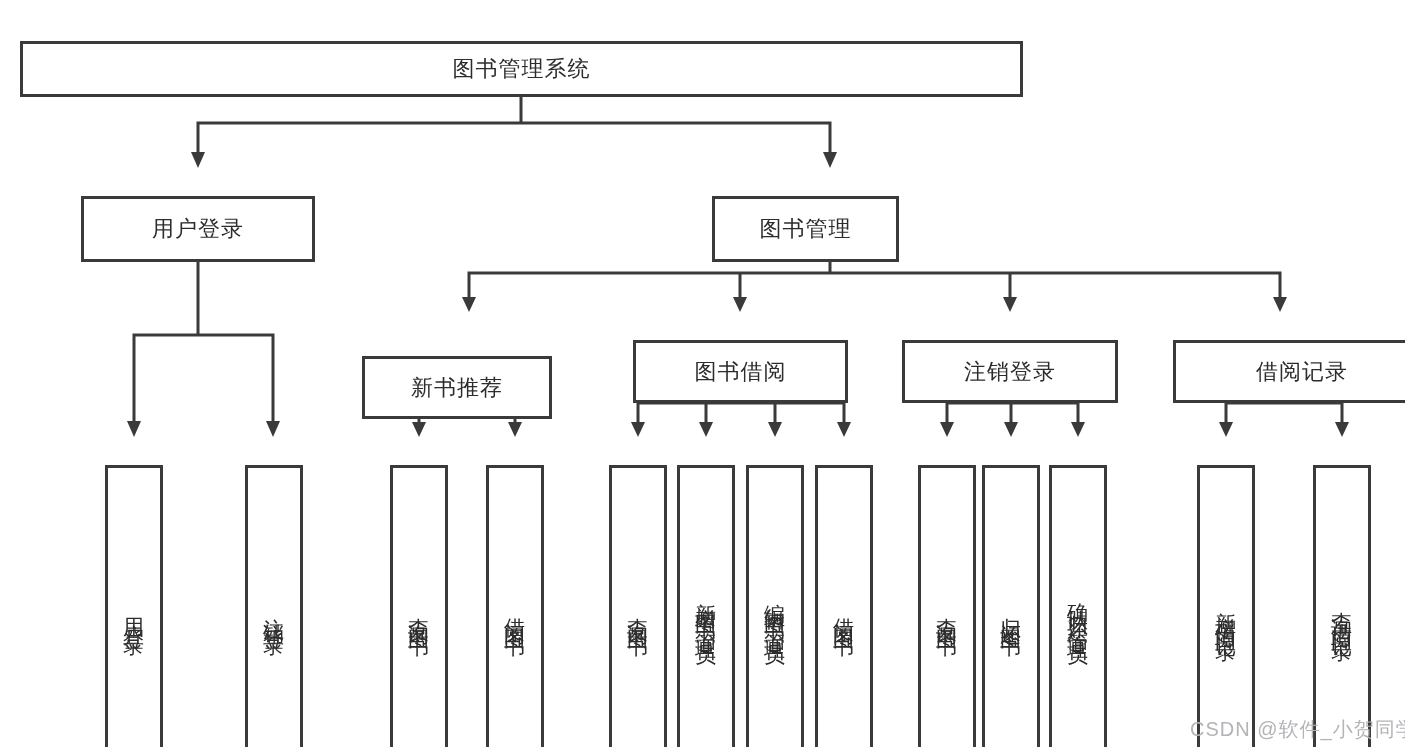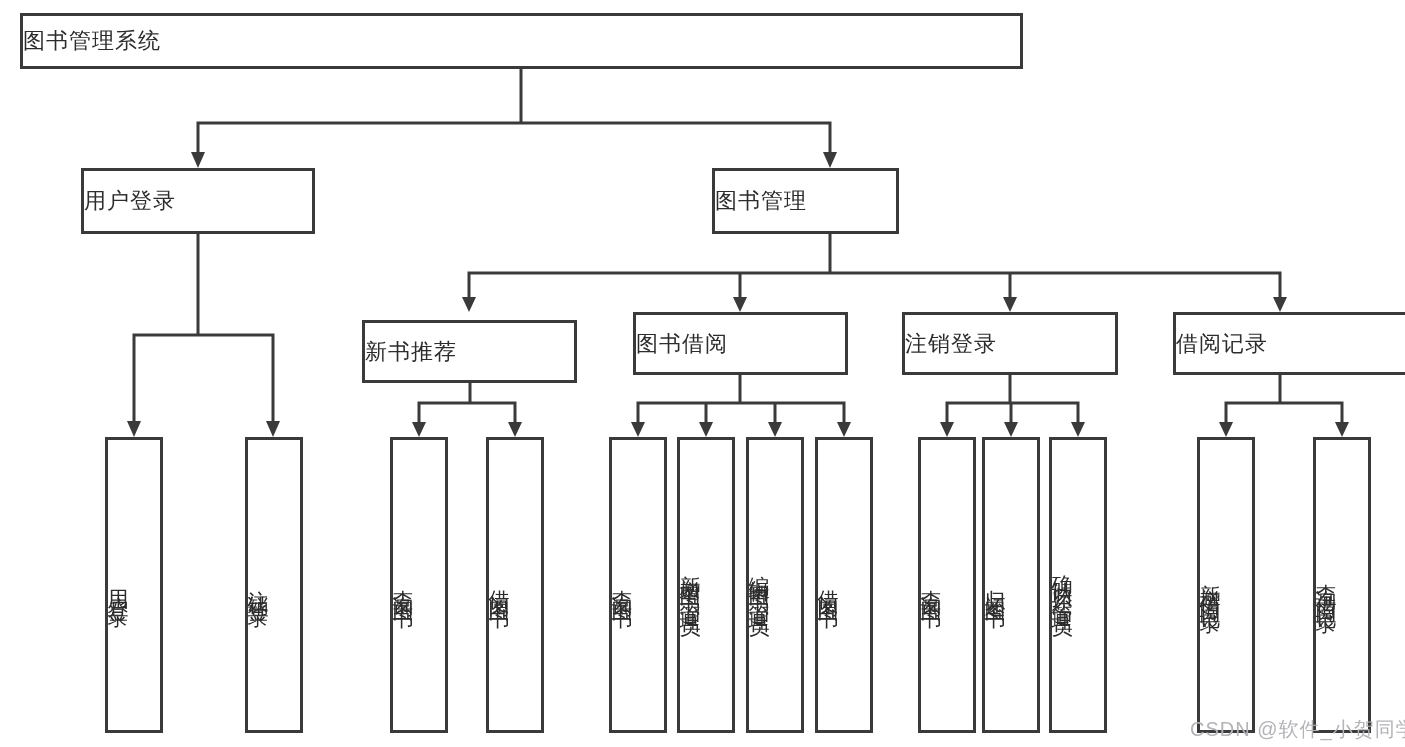--- a/index.html
+++ b/index.html
@@ -10,21 +10,23 @@
     background:#ffffff;
     overflow:hidden;
   }
   .node{
     position:absolute;
     box-sizing:border-box;
     border:3px solid #3a3a3a;
     background:#ffffff;
     display:flex;
     align-items:center;
+    justify-content:center;
     color:#2c2c2c;
+    margin-top:28px;
   }
   .h-node{
     font-size:22px;
     letter-spacing:1px;
   }
   .leaf{
     width:58px;
     top:437px;
     height:296px;
   }
@@ -98,21 +100,21 @@
     <span>图书管理系统</span>
   </div>
 
   <div class="node h-node" style="left:81px;top:168px;width:234px;height:66px;">
     <span>用户登录</span>
   </div>
   <div class="node h-node" style="left:712px;top:168px;width:187px;height:66px;">
     <span>图书管理</span>
   </div>
 
-  <div class="node h-node" style="left:362px;top:320px;width:215px;height:63px;font-family:Liberation Serif, serif;">
+  <div class="node h-node" style="left:362px;top:328px;width:190px;height:63px;font-family:Liberation Serif, serif;">
     <span>新书推荐</span>
   </div>
   <div class="node h-node" style="left:633px;top:312px;width:215px;height:63px;">
     <span>图书借阅</span>
   </div>
   <div class="node h-node" style="left:902px;top:312px;width:216px;height:63px;">
     <span>注销登录</span>
   </div>
   <div class="node h-node" style="left:1173px;top:312px;width:258px;height:63px;">
     <span>借阅记录</span>

